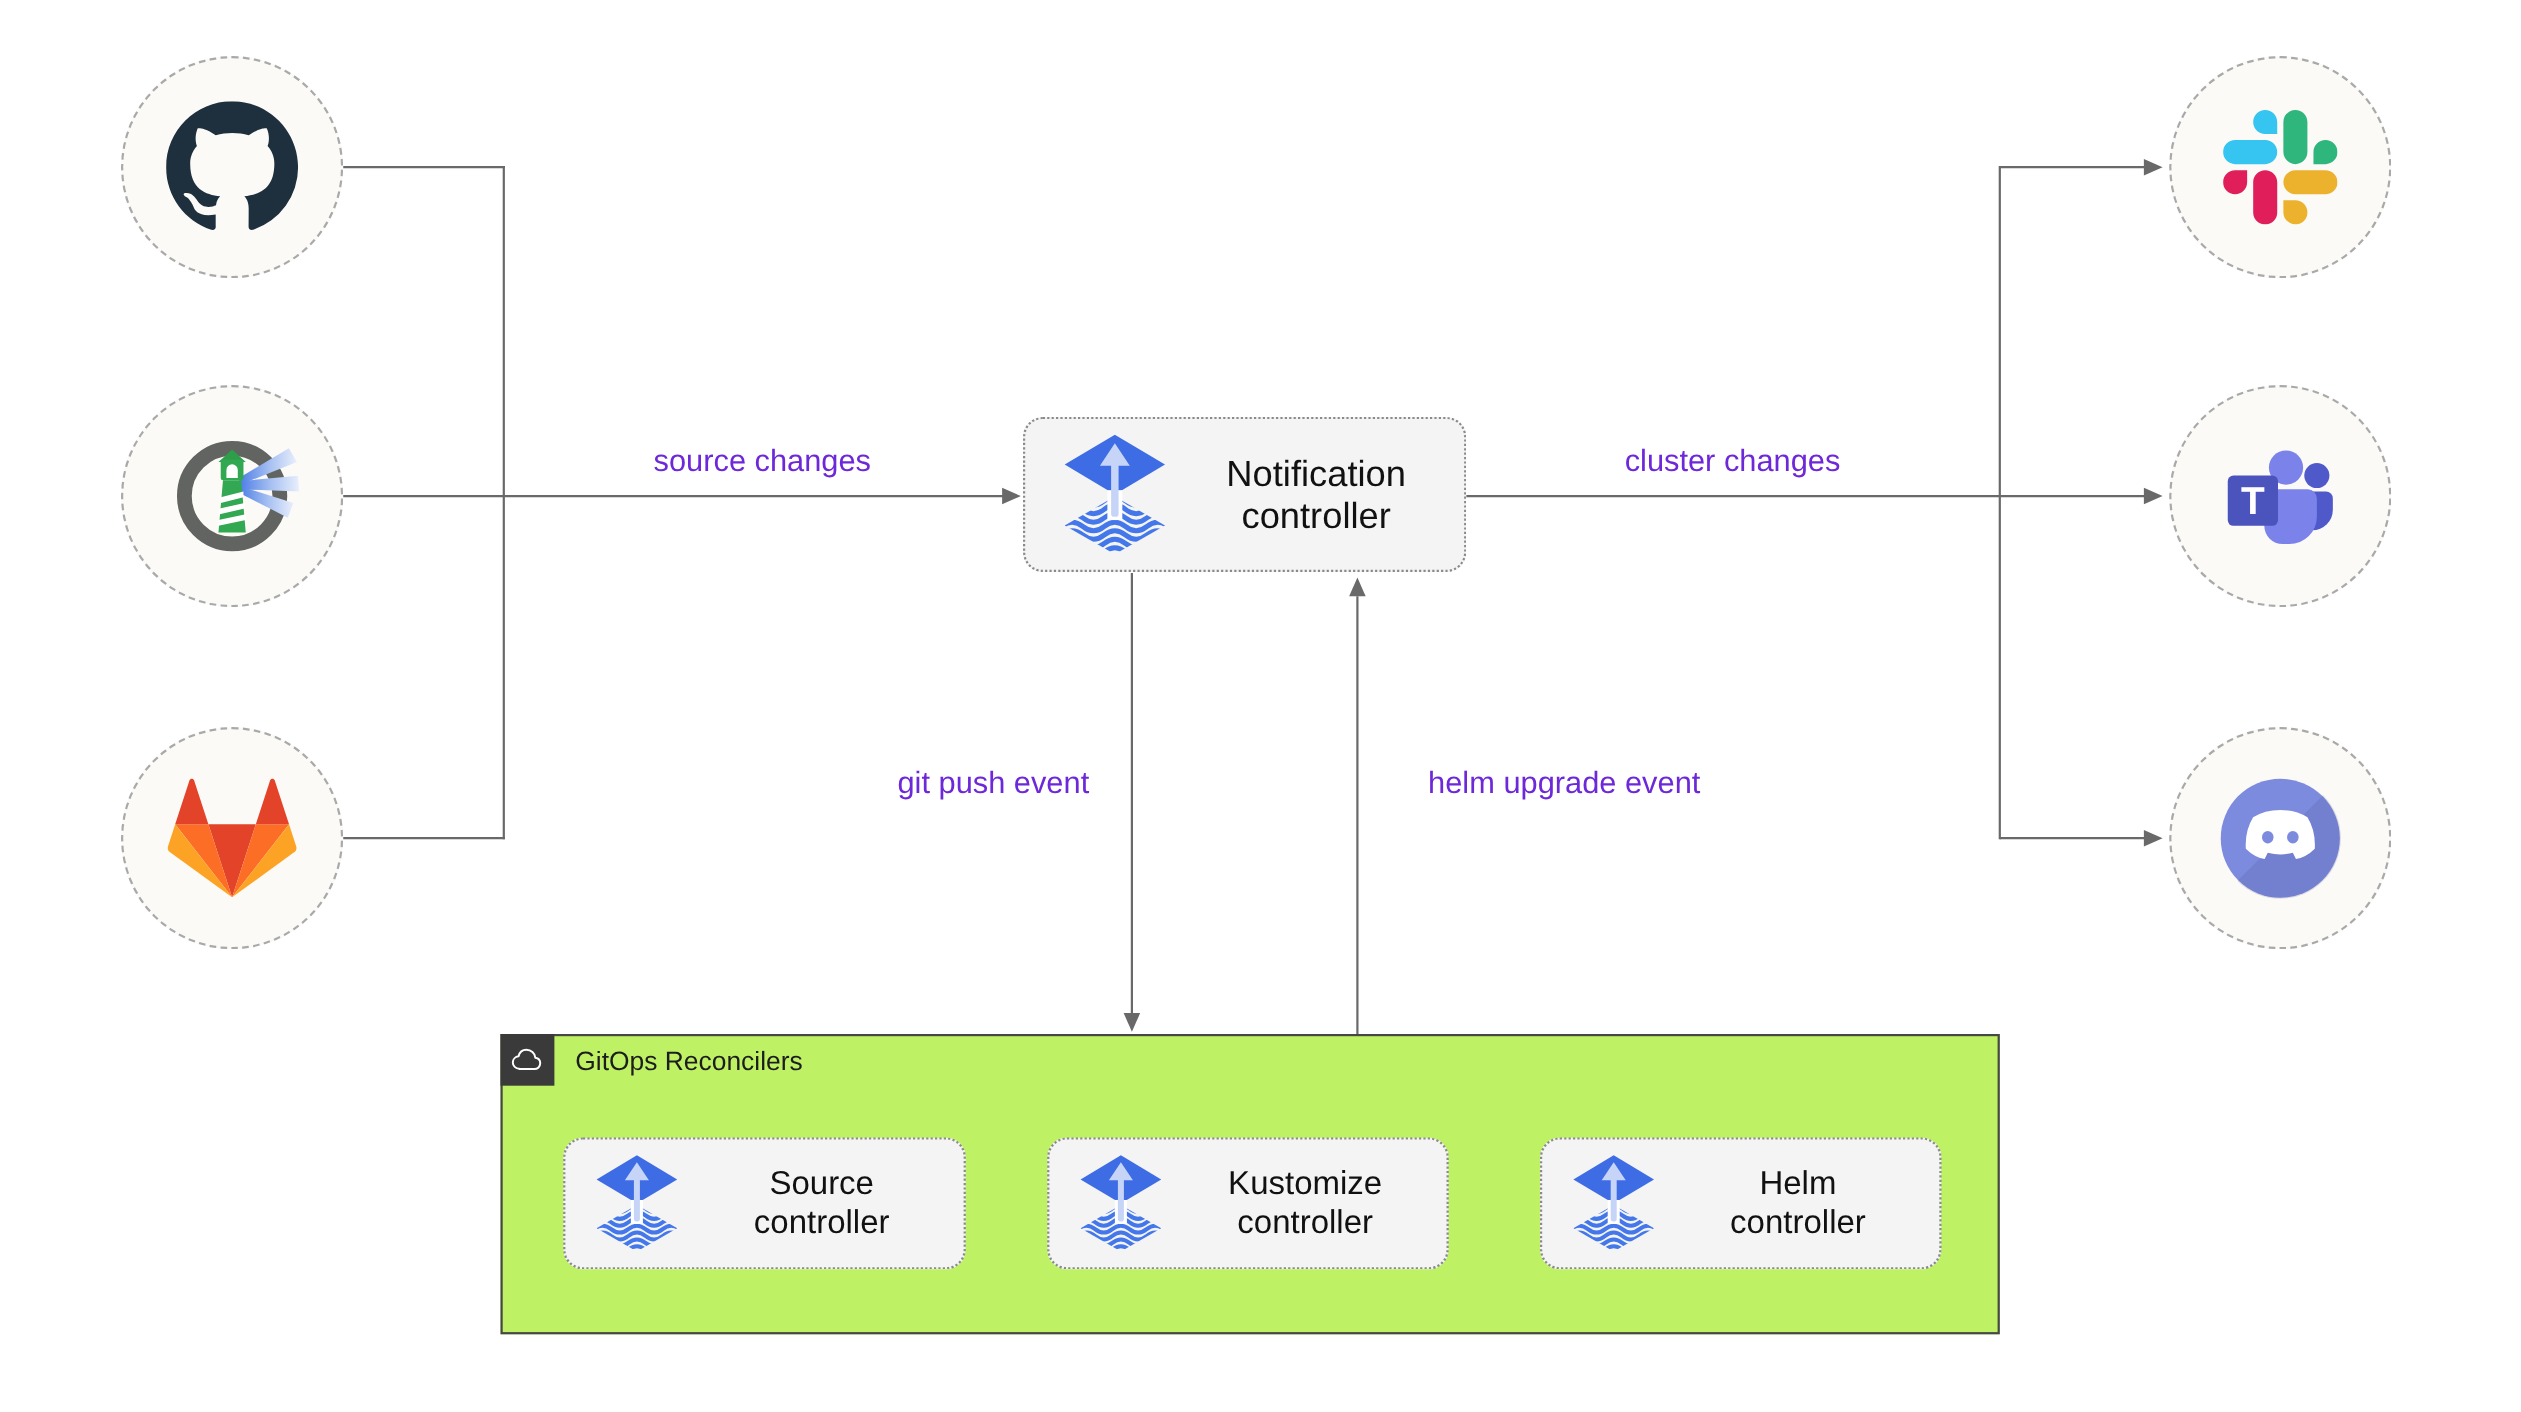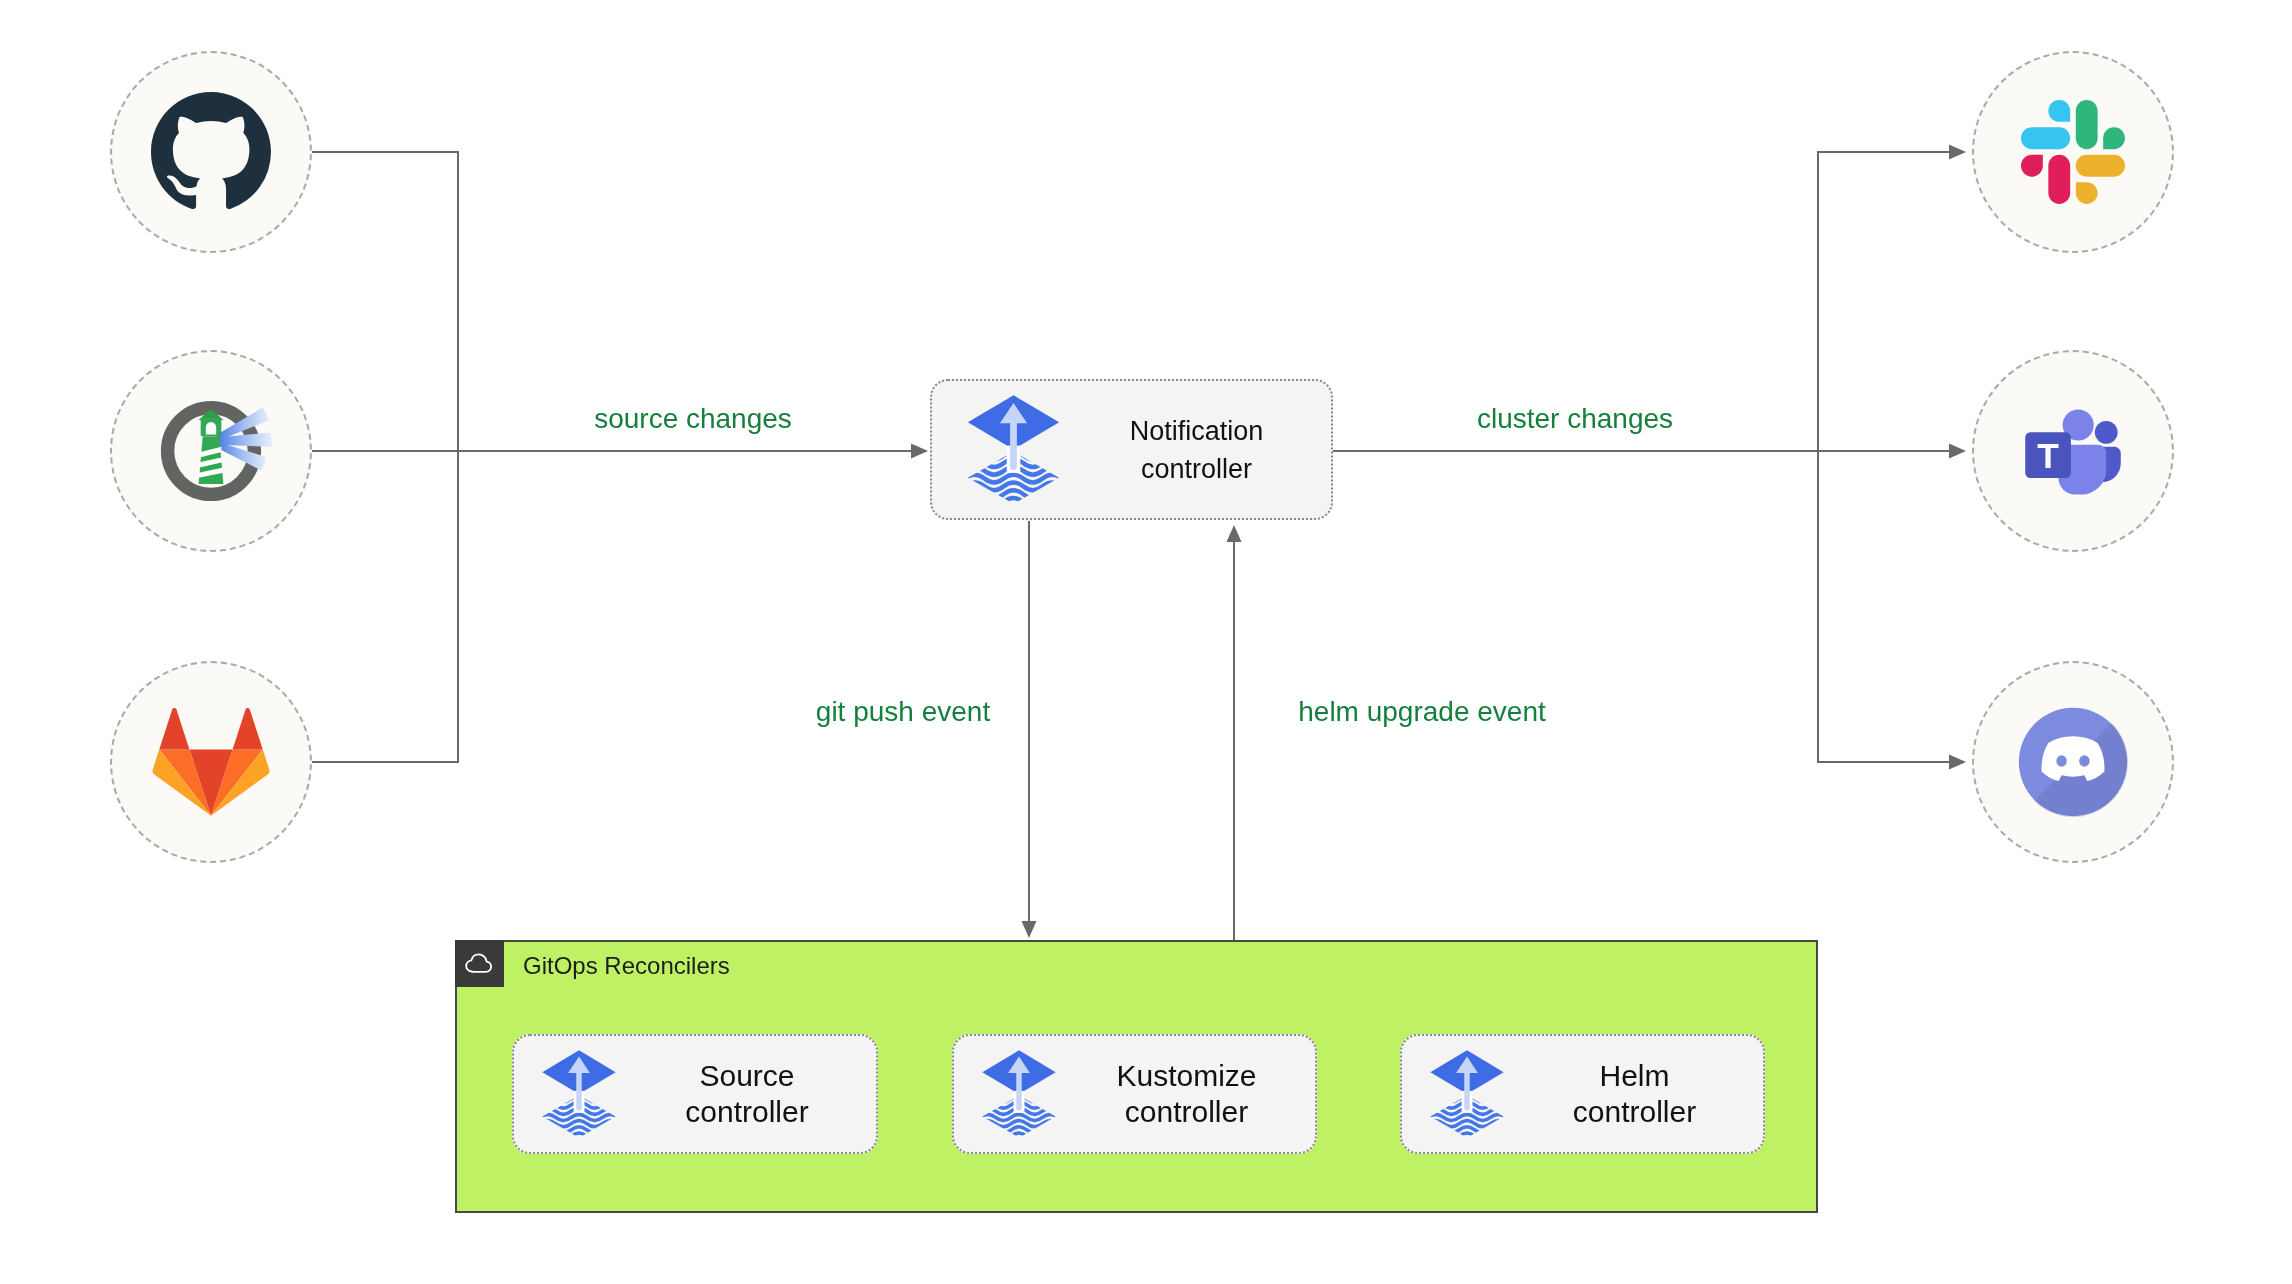--- a/index.html
+++ b/index.html
@@ -13,25 +13,25 @@
     background:#fbfaf7; border:2px dashed #a9a9a9;
     display:flex; align-items:center; justify-content:center;
   }
 
   .fluxbox {
     position:absolute; background:#f4f4f4; border:2px dotted #8a8a8a; border-radius:18px;
     display:flex; align-items:center;
   }
   .fluxbox .nlabel { flex:1; text-align:center; color:#111111; font-size:30px; line-height:37px; }
   .notif { left:930px; top:379px; width:403px; height:141px; padding-left:33px; }
-  .notif .nlabel { font-size:27px; line-height:38px; }
+  .notif .nlabel { font-size:33px; line-height:38px; }
 
   .edge-label {
     position:absolute; transform:translateX(-50%);
-    font-size:28px; color:#15803d; white-space:nowrap;
+    font-size:28px; color:#6d28d9; white-space:nowrap;
   }
 
   .group {
     position:absolute; left:455px; top:940px; width:1363px; height:273px;
     background:#bef264; border:2px solid #474747;
   }
   .badge {
     position:absolute; left:-2px; top:-2px; width:49px; height:47px; background:#3a3a3a;
     display:flex; align-items:center; justify-content:center;
   }

